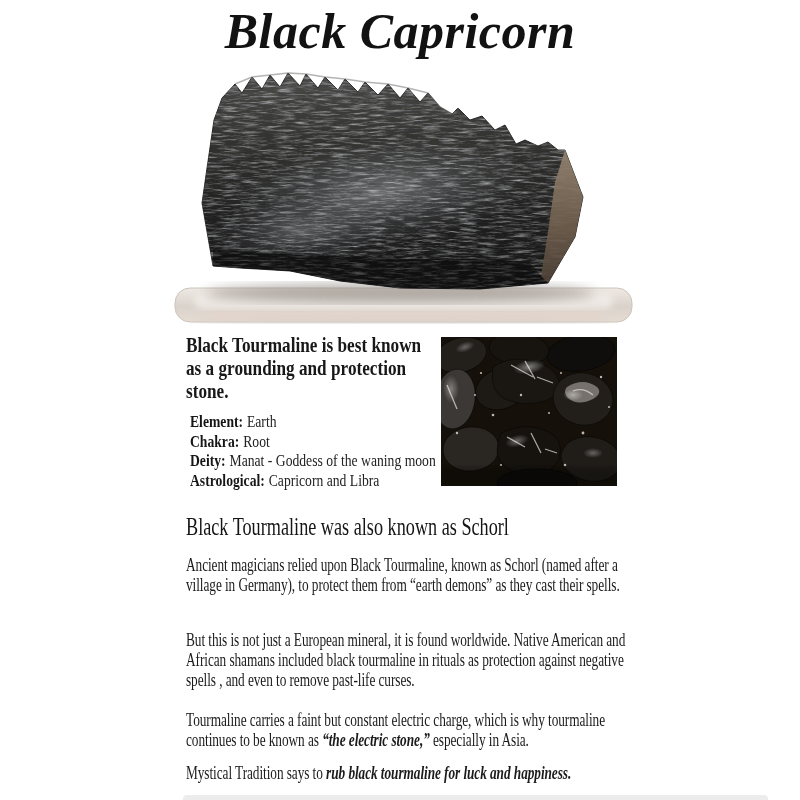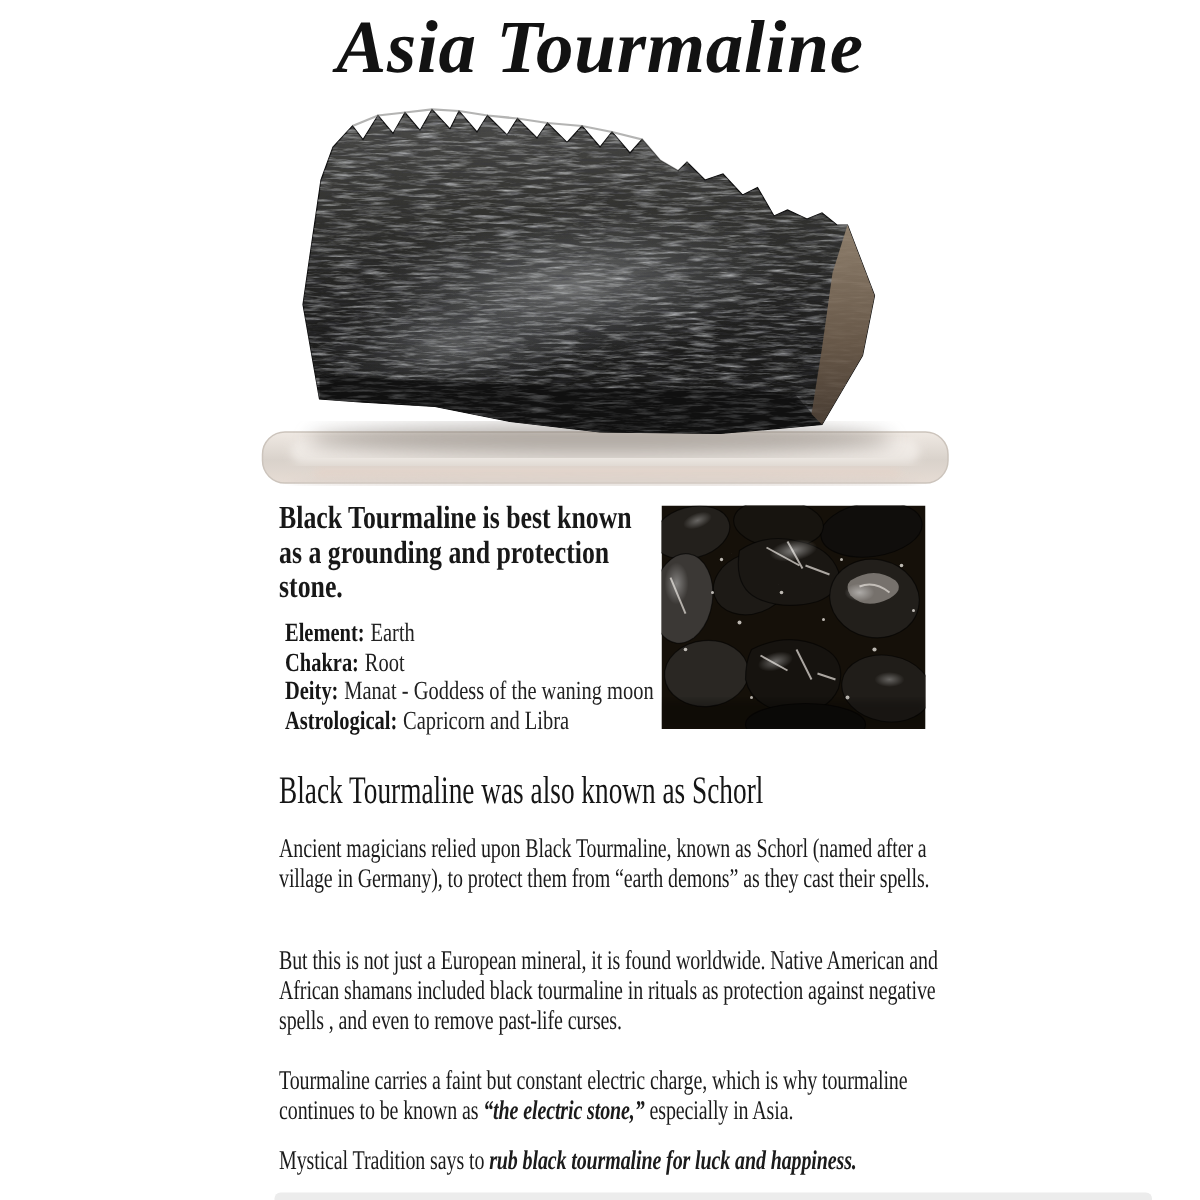--- a/index.html
+++ b/index.html
@@ -26,21 +26,21 @@
   .body-p .em{font-weight:700;font-style:italic;}
   #p1{top:555px;} #p2{top:630px;} #p3{top:710px;} #p4{top:763px;}
   .bottom-band{position:absolute;left:183px;top:795px;width:585px;height:6px;
          background:#ececec;border-radius:4px 4px 0 0;}
 </style>
 </head>
 <body>
 
 <div class="page">
 
-  <h1 class="title">Asia Tourmaline</h1>
+  <h1 class="title">Black Capricorn</h1>
 
   <div class="hero" aria-label="Rough black tourmaline crystal specimen on a clear acrylic display stand">
     <svg width="500" height="262" viewBox="0 0 500 262">
       <defs>
         <linearGradient id="stoneG" x1="0" y1="0" x2="0" y2="1">
           <stop offset="0" stop-color="#4c4c4a"></stop>
             <stop offset=".3" stop-color="#333330"></stop>
           <stop offset=".65" stop-color="#1f1f1e"></stop>
             <stop offset="1" stop-color="#141413"></stop>
         </linearGradient>

